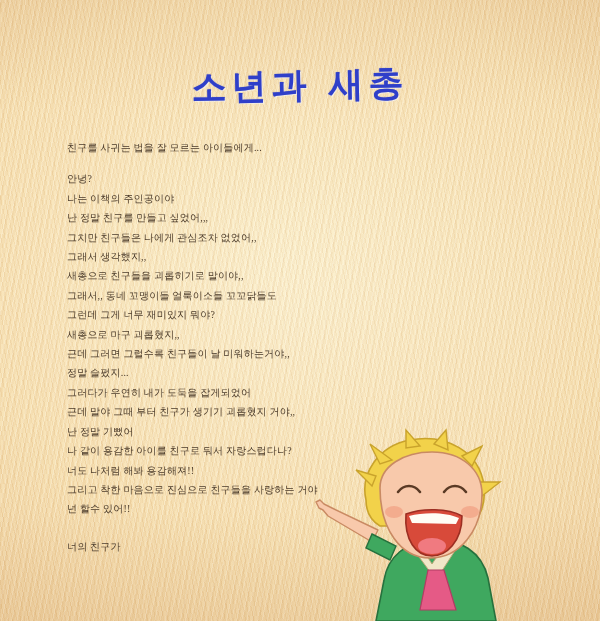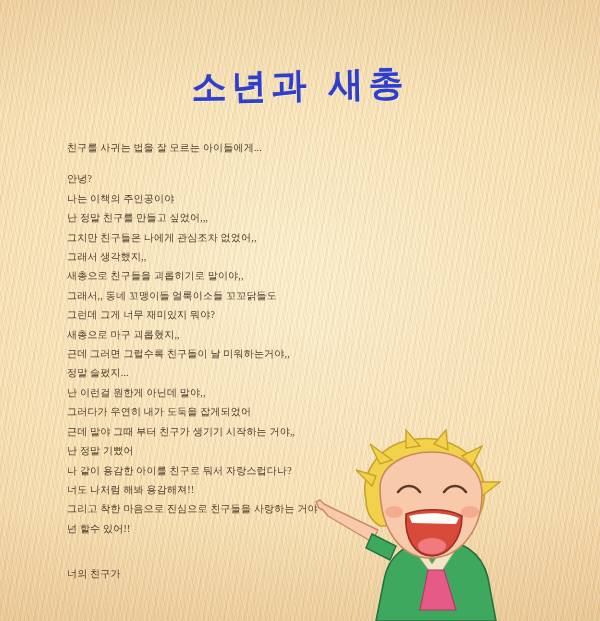--- a/index.html
+++ b/index.html
@@ -87,21 +87,21 @@
   }
 
   #letter .line {
     white-space: pre;
     min-height: 19.4px;
   }
   #letter .line.intro {
     margin-bottom: 12px;
   }
   #letter .line.sign {
-    margin-top: 26px;
+    margin-top: 18px;
   }
 
   
   #boy {
     position: absolute;
     left: 310px;
     top: 430px;
     width: 230px;
     height: 191px;
     z-index: 4;
@@ -126,23 +126,22 @@
     <div class="line">나는 이책의 주인공이야</div>
     <div class="line">난 정말 친구를 만들고 싶었어,,,</div>
     <div class="line">그치만 친구들은 나에게 관심조차 없었어,,</div>
     <div class="line">그래서 생각했지,,</div>
     <div class="line">새총으로 친구들을 괴롭히기로 말이야,,</div>
     <div class="line">그래서,, 동네 꼬맹이들 얼룩이소들 꼬꼬닭들도</div>
     <div class="line">그런데 그게 너무 재미있지 뭐야?</div>
     <div class="line">새총으로 마구 괴롭혔지,,</div>
     <div class="line">근데 그러면 그럴수록 친구들이 날 미워하는거야,,</div>
     <div class="line">정말 슬펐지...</div>
-    <div class="line">난 이런걸 원한게 아닌데 말야,,</div>
     <div class="line">그러다가 우연히 내가 도둑을 잡게되었어</div>
-    <div class="line">근데 말야 그때 부터 친구가 생기기 시작하는 거야,,</div>
+    <div class="line">근데 말야 그때 부터 친구가 생기기 괴롭혔지 거야,,</div>
     <div class="line">난 정말 기뻤어</div>
     <div class="line">나 같이 용감한 아이를 친구로 둬서 자랑스럽다나?</div>
     <div class="line">너도 나처럼 해봐 용감해져!!</div>
     <div class="line">그리고 착한 마음으로 진심으로 친구들을 사랑하는 거야</div>
     <div class="line">넌 할수 있어!!</div>
     <div class="line sign">너의 친구가</div>
   </div>
 
   <div id="boy">
     <svg viewBox="0 0 230 191" xmlns="http://www.w3.org/2000/svg">

